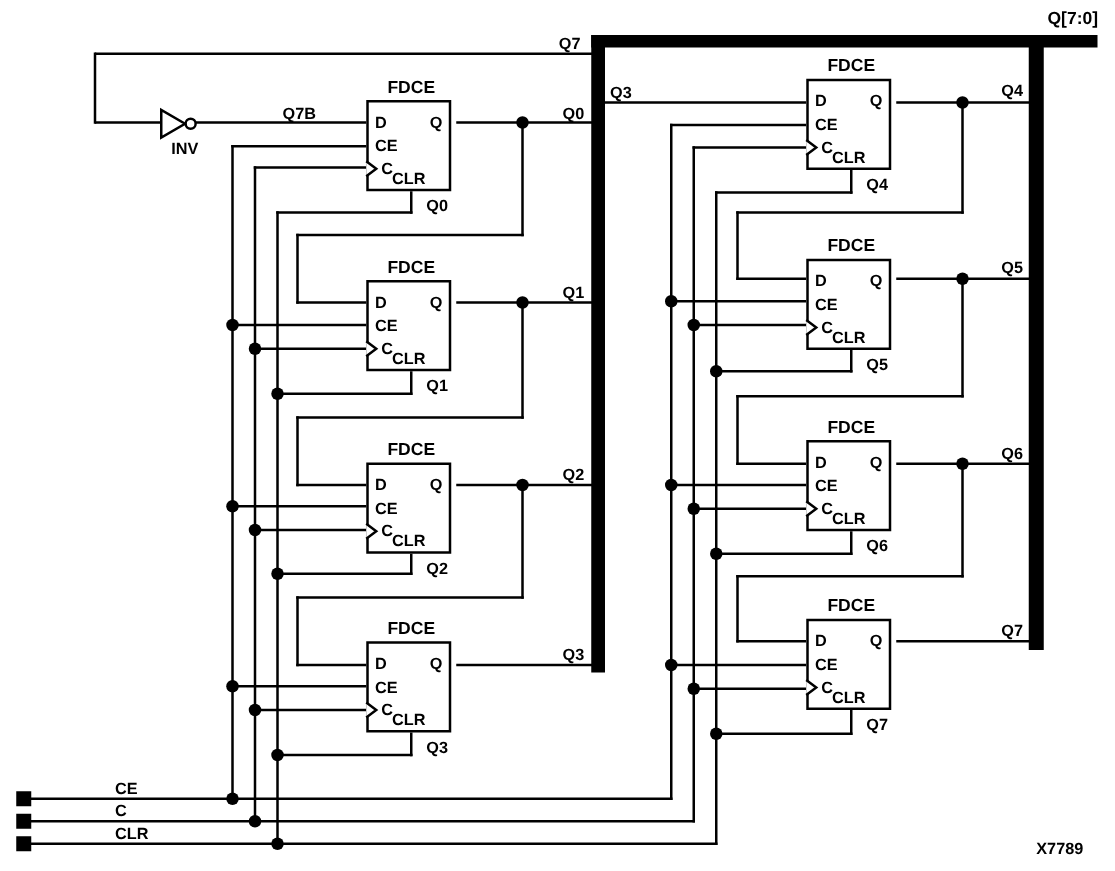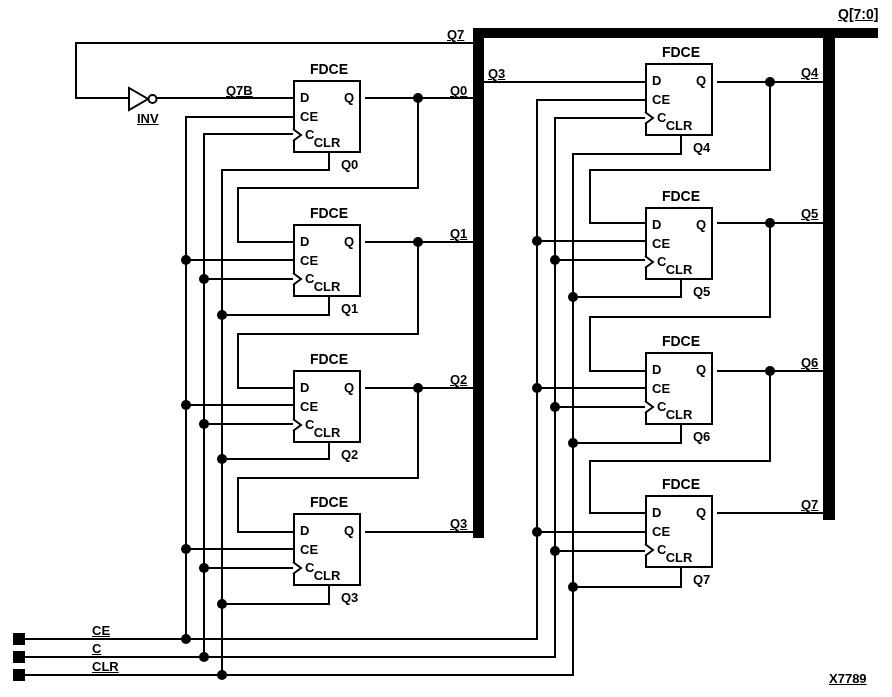--- a/index.html
+++ b/index.html
@@ -1,21 +1,21 @@
 <!DOCTYPE html>
 <html><head>
 <meta charset="utf-8">
 <style>
   html,body{margin:0;padding:0;background:#fff;}
   #stage{position:relative;width:892px;height:697px;background:#fff;overflow:hidden;
          font-family:"Liberation Sans",sans-serif;}
   .w{position:absolute;background:#000;}
   .dot{position:absolute;width:10px;height:10px;border-radius:50%;background:#000;}
   .bus{position:absolute;background:#000;}
-  .lbl{position:absolute;font:bold 13px "Liberation Sans",sans-serif;color:#000;white-space:nowrap;text-decoration:underline;}
+  .lbl{position:absolute;font:bold 13px "Liberation Sans",sans-serif;color:#000;white-space:nowrap;}
   .lbl-lg{font-size:14px;}
   .ffw{position:absolute;width:68px;height:73px;}
   .ffbox{position:absolute;left:0;top:0;right:0;bottom:0;border:2px solid #000;background:#fff;box-sizing:border-box;}
   .fftitle{position:absolute;left:0;top:-19px;width:72px;text-align:center;font:bold 14px "Liberation Sans",sans-serif;}
   .pin{position:absolute;font:bold 13px "Liberation Sans",sans-serif;}
   .pin-d{left:7px;top:10px;}
   .pin-ce{left:7px;top:29px;}
   .pin-c{left:12px;top:47px;}
   .pin-clr{left:0;right:0;bottom:3px;text-align:center;}
   .pin-q{right:7px;top:10px;}

